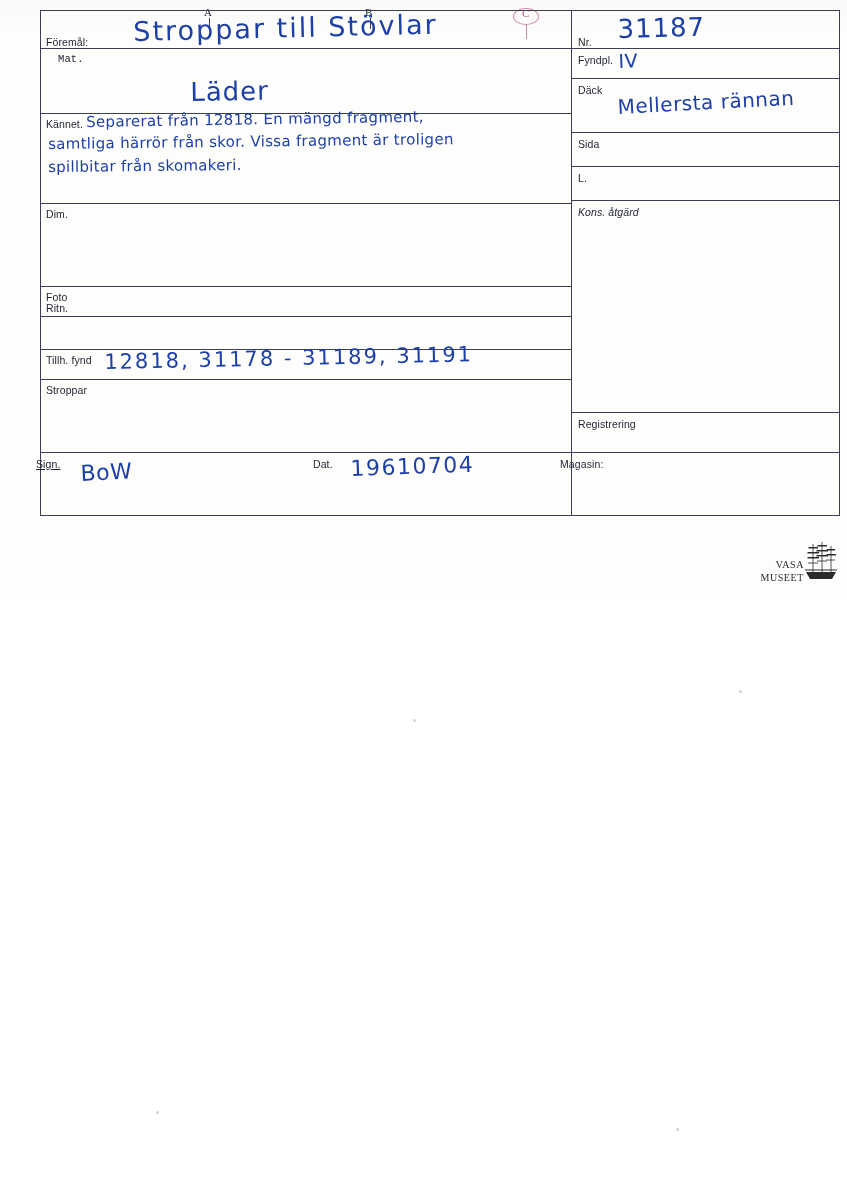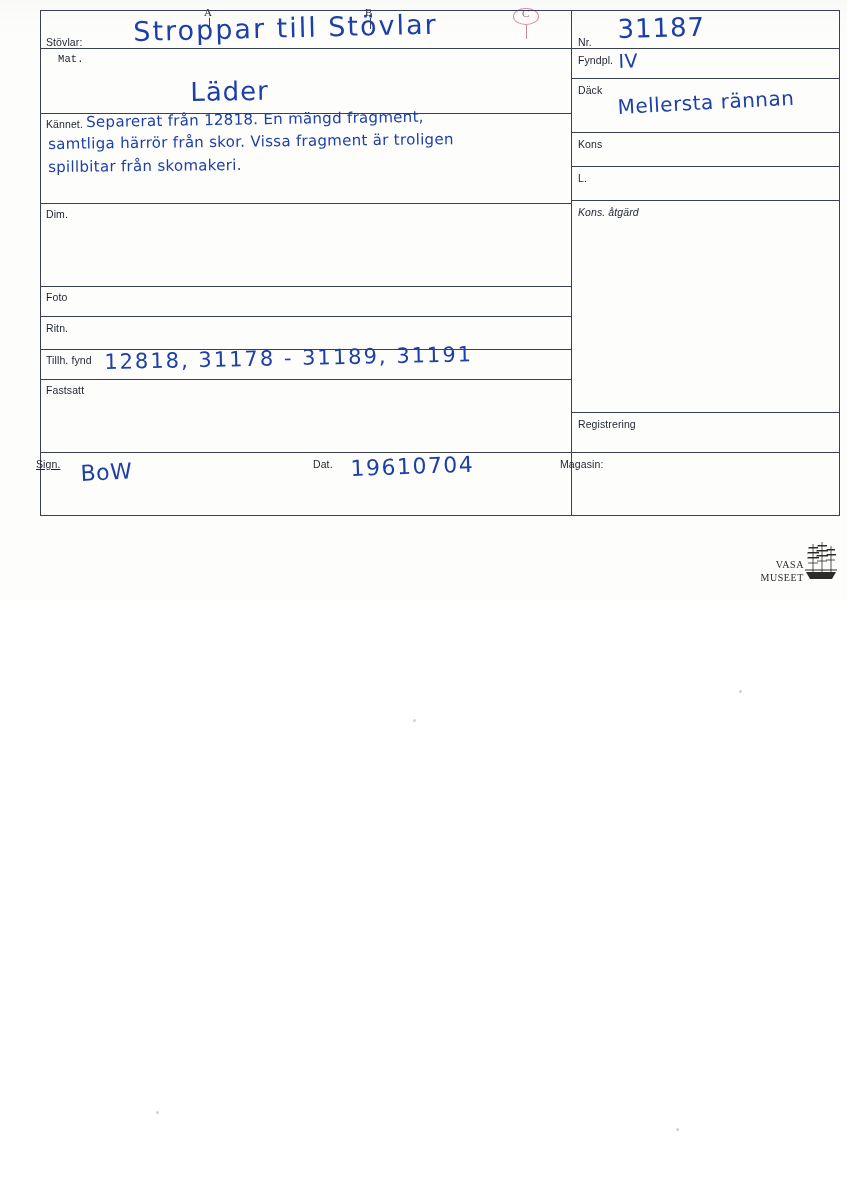--- a/index.html
+++ b/index.html
@@ -171,35 +171,35 @@
 
   <div class="hr" style="left:571px; top:48px;  width:269px;"></div>
   <div class="hr" style="left:571px; top:78px;  width:269px;"></div>
   <div class="hr" style="left:571px; top:132px; width:269px;"></div>
   <div class="hr" style="left:571px; top:166px; width:269px;"></div>
   <div class="hr" style="left:571px; top:200px; width:269px;"></div>
   <div class="hr" style="left:571px; top:412px; width:269px;"></div>
   <div class="hr" style="left:571px; top:452px; width:269px;"></div>
   <div class="hr" style="left:571px; top:515px; width:269px;"></div>
 
-  <div class="fieldlabel" style="left:46px; top:36px;">Stövlar:</div>
+  <div class="fieldlabel" style="left:46px; top:36px;">Föremål:</div>
   <div class="fieldlabel" style="left:58px; top:53px;font-family:Liberation Mono, monospace;">Mat.</div>
   <div class="fieldlabel" style="left:46px; top:118px;">Kännet.</div>
   <div class="fieldlabel" style="left:46px; top:208px;">Dim.</div>
   <div class="fieldlabel" style="left:46px; top:291px;">Foto</div>
-  <div class="fieldlabel" style="left:46px; top:322px;">Ritn.</div>
+  <div class="fieldlabel" style="left:46px; top:302px;">Ritn.</div>
   <div class="fieldlabel" style="left:46px; top:354px;">Tillh. fynd</div>
-  <div class="fieldlabel" style="left:46px; top:384px;">Fastsatt</div>
+  <div class="fieldlabel" style="left:46px; top:384px;">Stroppar</div>
   <div class="fieldlabel" style="left:36px; top:458px;text-decoration:underline;">Sign.</div>
   <div class="fieldlabel" style="left:313px; top:458px;">Dat.</div>
 
   <div class="fieldlabel" style="left:578px; top:36px;">Nr.</div>
   <div class="fieldlabel" style="left:578px; top:54px;">Fyndpl.</div>
   <div class="fieldlabel" style="left:578px; top:84px;">Däck</div>
-  <div class="fieldlabel" style="left:578px; top:138px;">Kons</div>
+  <div class="fieldlabel" style="left:578px; top:138px;">Sida</div>
   <div class="fieldlabel" style="left:578px; top:172px;">L.</div>
   <div class="fieldlabel" style="left:578px; top:206px;font-style:italic;">Kons. åtgärd</div>
   <div class="fieldlabel" style="left:578px; top:418px;">Registrering</div>
   <div class="fieldlabel" style="left:560px; top:458px;">Magasin:</div>
 
   <div class="hand" style="left:133px; top:16px; font-size:27px; letter-spacing:2px; transform:rotate(-1.4deg);">Stroppar till Stövlar</div>
 
   <div class="hand" style="left:190px; top:77px; font-size:26px; letter-spacing:1px; transform:rotate(-1deg);">Läder</div>
 
   <div class="hand" style="left:86px; top:113px; font-size:15px; letter-spacing:0.3px; transform:rotate(-0.9deg);">Separerat från 12818. En mängd fragment,</div>

